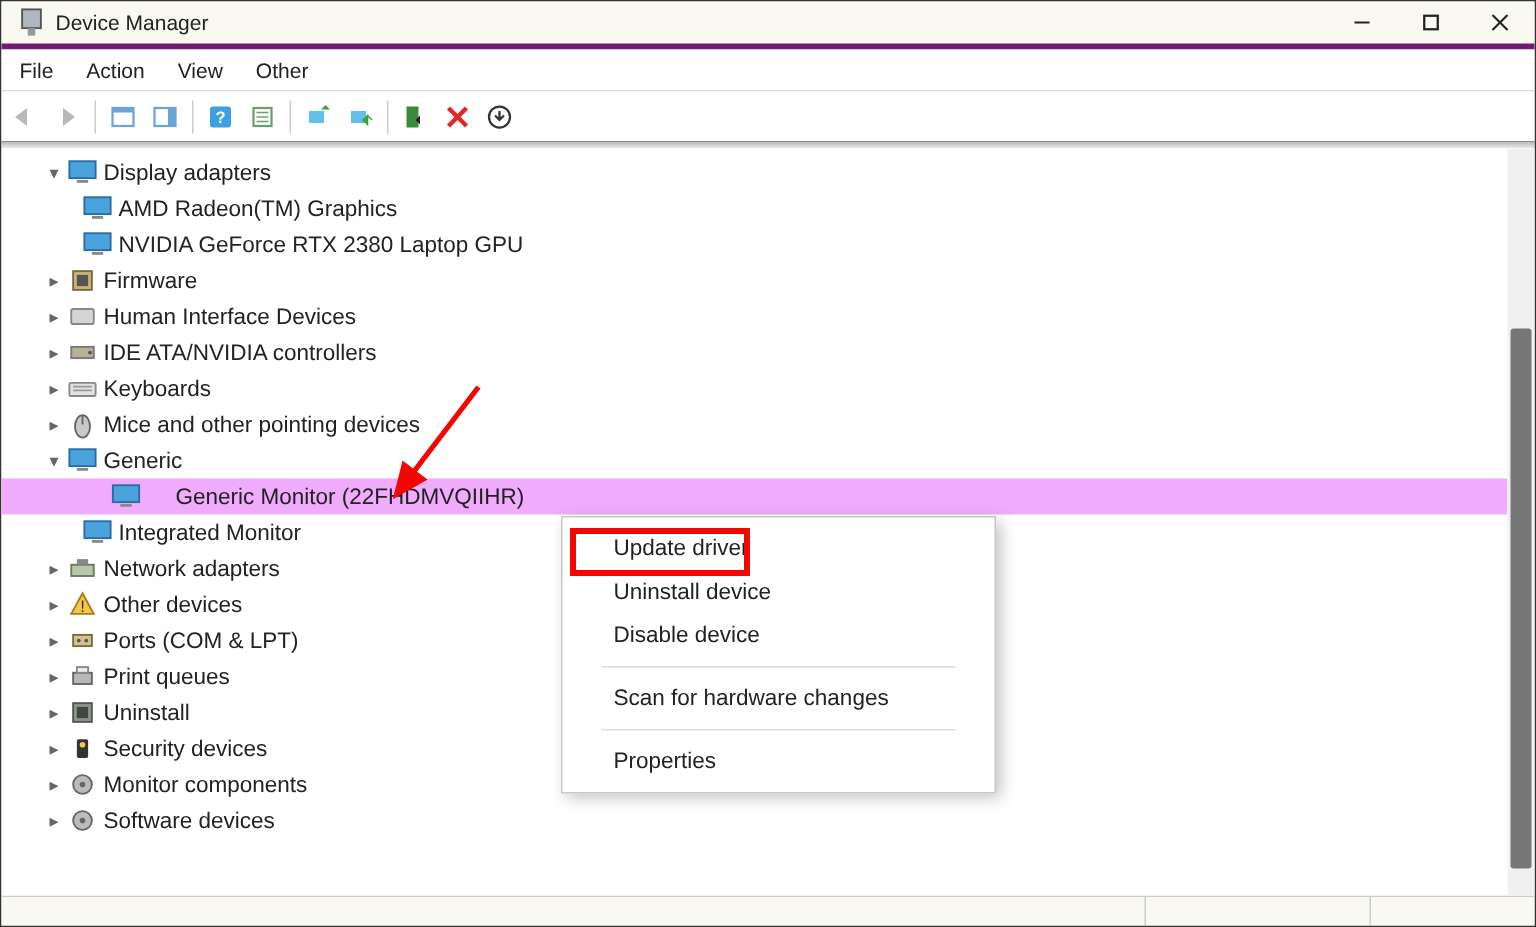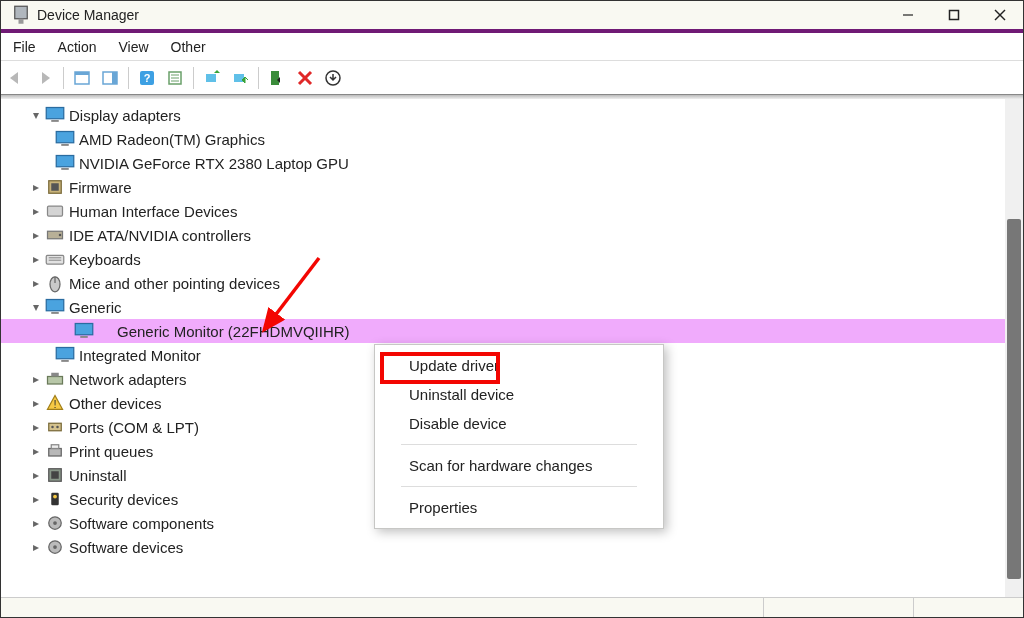--- a/index.html
+++ b/index.html
@@ -341,21 +341,21 @@
       </div>
 
       <div class="tree-row l0">
         <span class="chev">▸</span>
         <span class="dev-icon">
             <svg viewBox="0 0 16 16">
               <circle cx="8" cy="8" r="5" fill="#bbb" stroke="#666"></circle>
               <circle cx="8" cy="8" r="1.5" fill="#666"></circle>
             </svg>
           </span>
-        <span class="row-label">Software components</span>
+        <span class="row-label">Monitor components</span>
       </div>
 
       <div class="tree-row l0">
         <span class="chev">▸</span>
         <span class="dev-icon">
             <svg viewBox="0 0 16 16">
               <circle cx="8" cy="8" r="5" fill="#bbb" stroke="#666"></circle>
               <circle cx="8" cy="8" r="1.5" fill="#666"></circle>
             </svg>
           </span>

